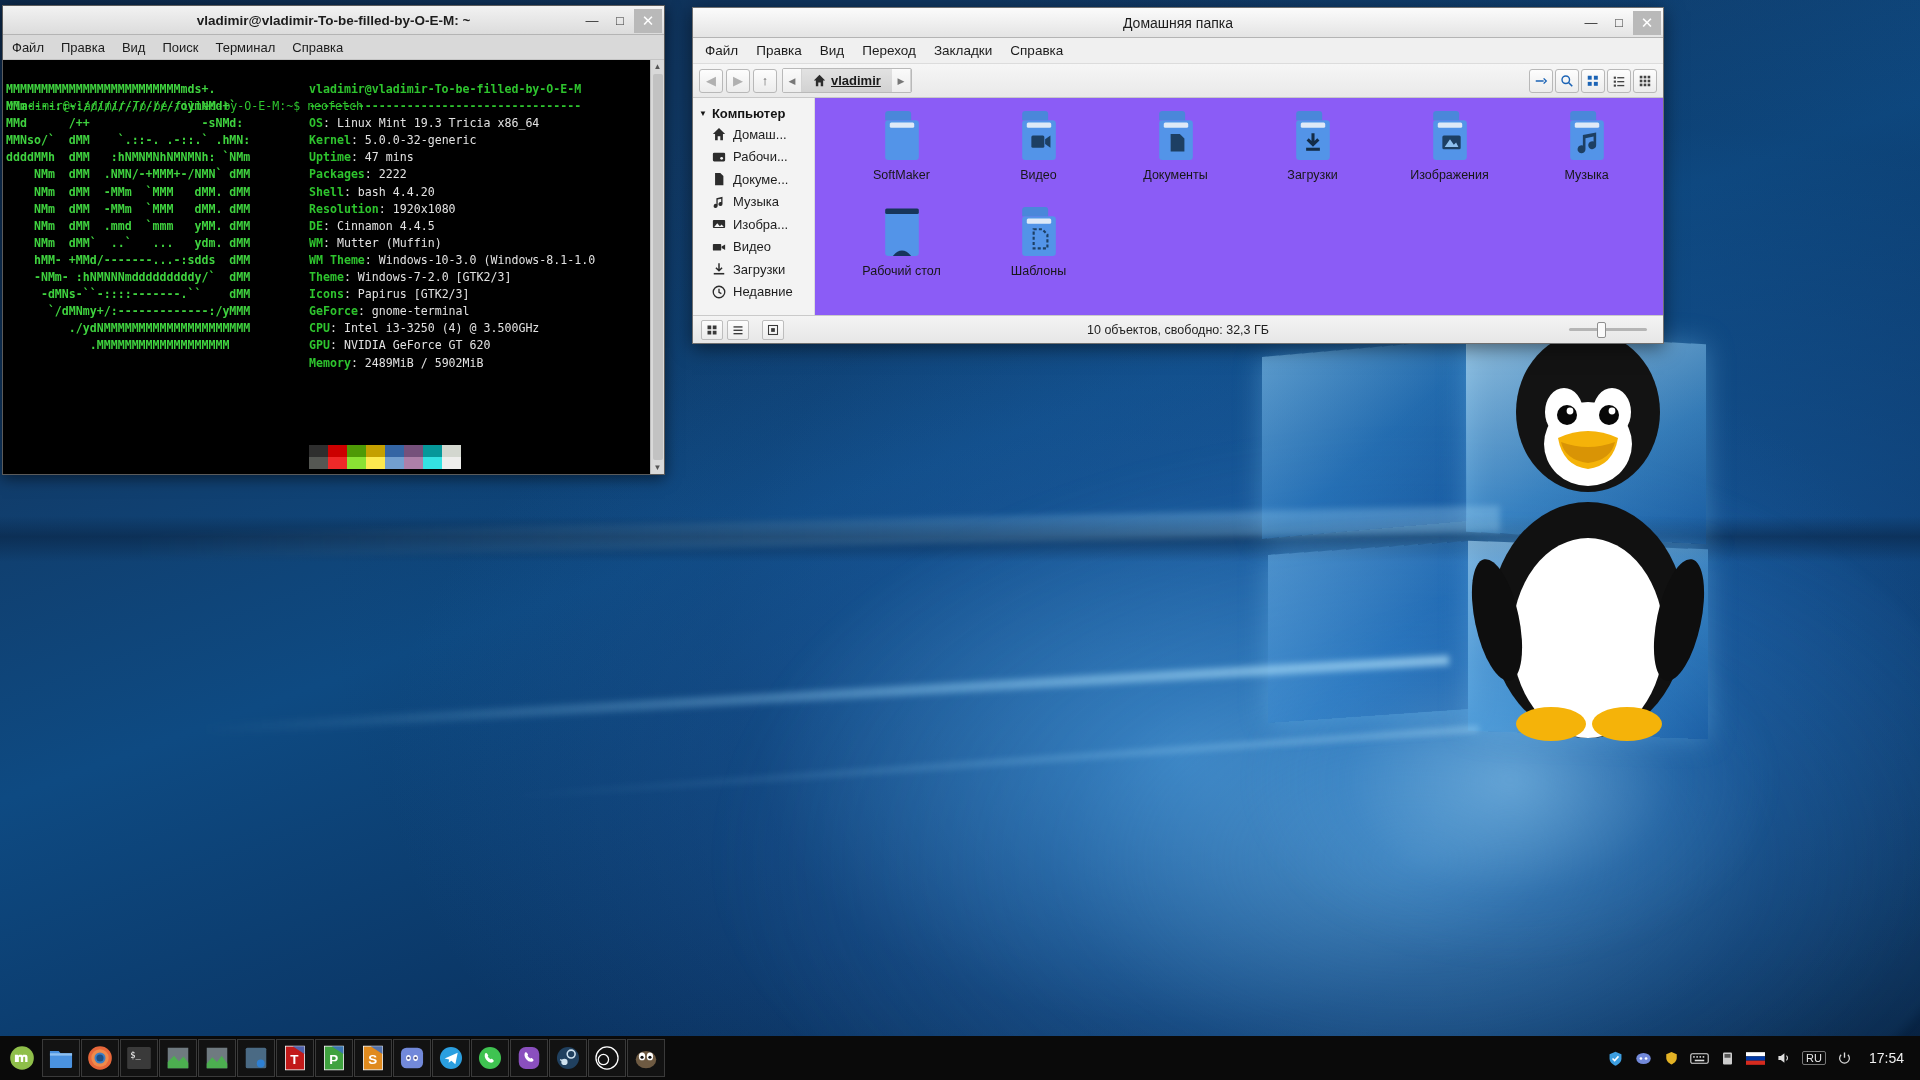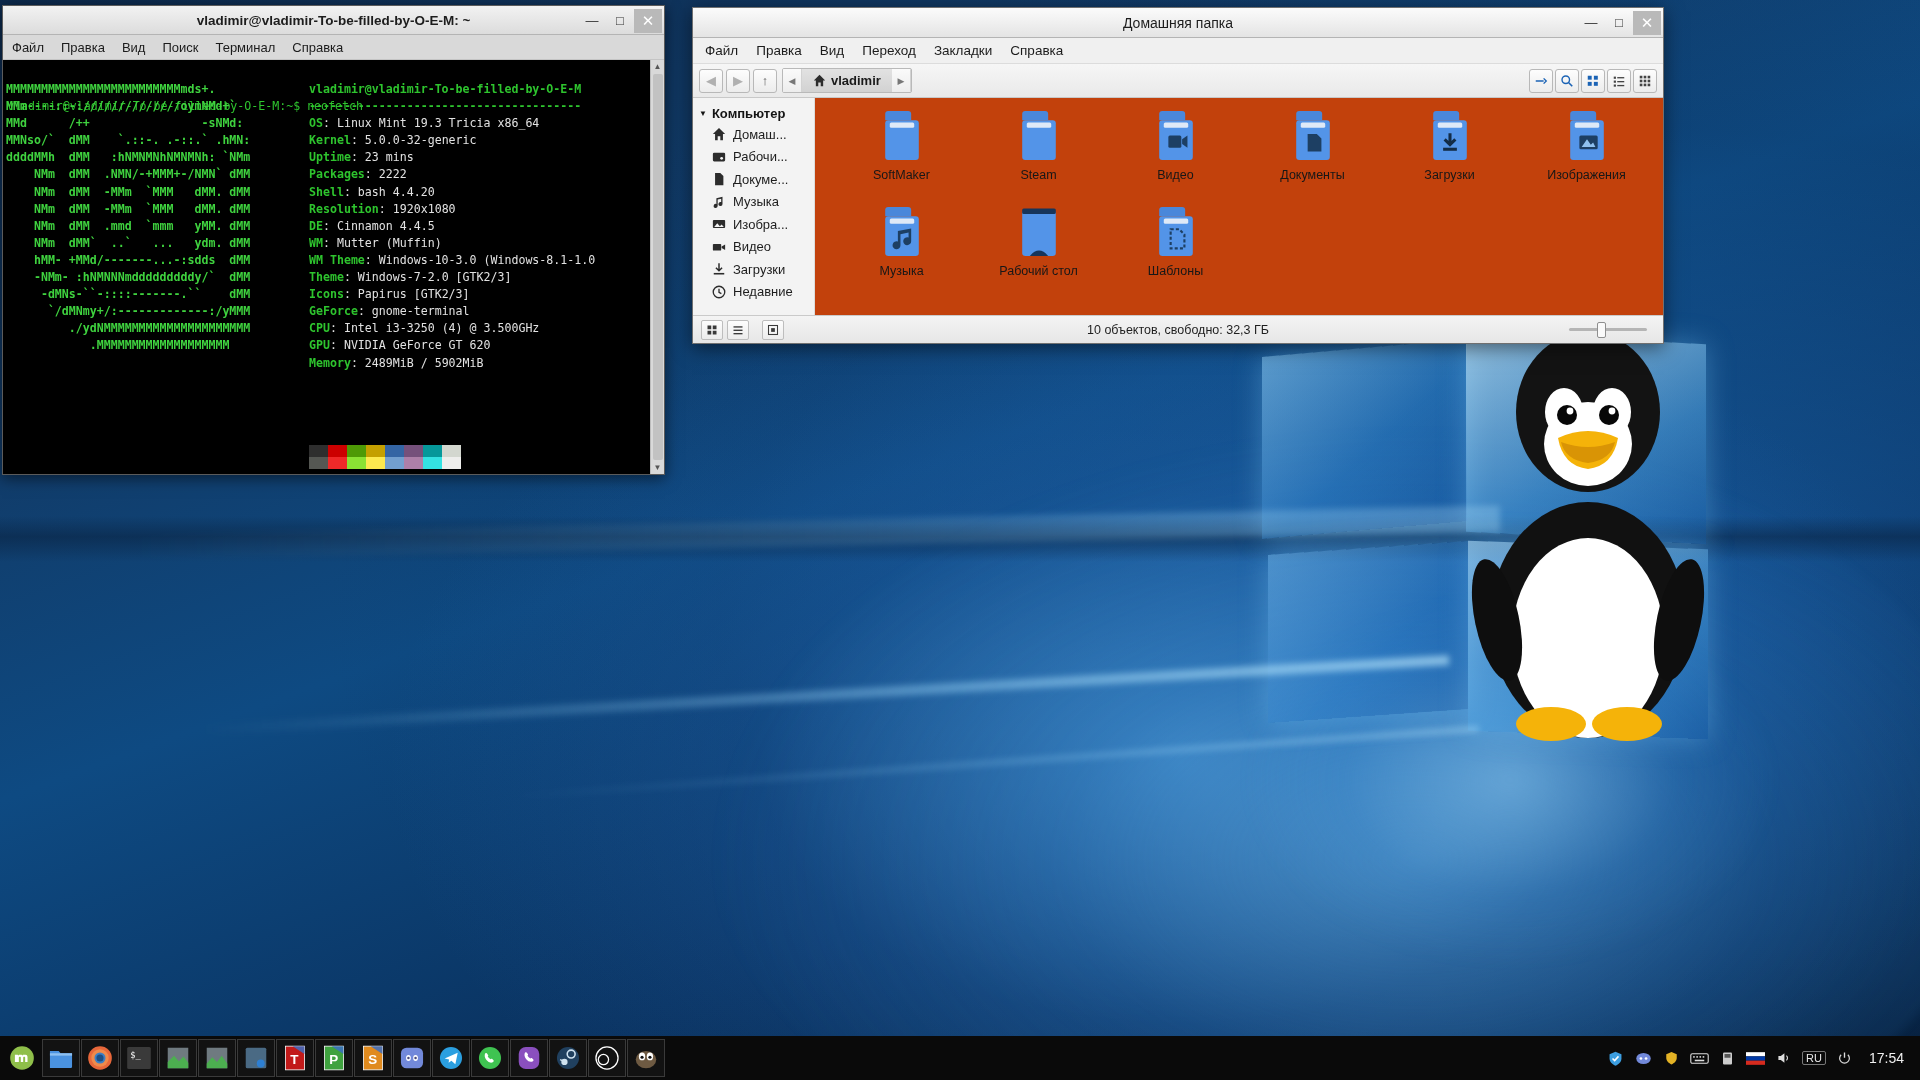--- a/index.html
+++ b/index.html
@@ -146,31 +146,31 @@
   }
   .tb-btn.framed { border-color: #b8b8b8; background: linear-gradient(180deg,#fdfdfd,#ececec); }
   .tb-btn.dim { color: #b0b0b0; }
   #breadcrumb {
     display: flex; align-items: center; height: 25px; margin-left: 2px;
     border: 1px solid #b9b9b9; background: #fff; border-radius: 2px; overflow: hidden;
   }
   .bc-arrow { width: 19px; height: 23px; display: flex; align-items: center; justify-content: center;
     font-size: 9px; color: #777; background: linear-gradient(180deg,#fafafa,#ededed); border-right: 1px solid #d2d2d2; }
   .bc-cur { display: flex; align-items: center; gap: 5px; padding: 0 11px; height: 23px;
-    background: linear-gradient(180deg,#e2e2e2,#d2d2d2); font-size: 13px; font-weight: bold; color: #1a1a1a; }
+    background: linear-gradient(180deg,#e2e2e2,#d2d2d2); font-size: 13px; font-weight: bold; color: #1a1a1a; text-decoration: underline; }
   #fm-toolbar-right { margin-left: auto; display: flex; align-items: center; gap: 2px; }
   #fm-main { flex: 1; display: flex; overflow: hidden; background: #fff; }
   #fm-sidebar {
     width: 122px; background: #f3f3f3; border-right: 1px solid #dcdcdc;
     padding-top: 6px; overflow: hidden;
   }
   .side-head { display: flex; align-items: center; gap: 5px; padding: 2px 6px; font-size: 13px; font-weight: bold; color: #141414; }
   .side-item { display: flex; align-items: center; gap: 7px; padding: 2px 6px 2px 18px; font-size: 13px; color: #1d1d1d; height: 22.5px; }
   .side-ico { width: 15px; height: 15px; display: flex; align-items: center; justify-content: center; color: #2c2c2c; }
-  #fm-content { flex: 1; background: #c2410c; padding: 10px 0 0 18px; display: flex; flex-wrap: wrap; align-content: flex-start; overflow: hidden; }
+  #fm-content { flex: 1; background: #8b5cf6; padding: 10px 0 0 18px; display: flex; flex-wrap: wrap; align-content: flex-start; overflow: hidden; }
   .fileitem { width: 137px; height: 96px; display: flex; flex-direction: column; align-items: center; }
   .fileitem .lbl { font-size: 12.5px; color: #171717; margin-top: 5px; text-align: center; white-space: nowrap; }
   #fm-statusbar {
     height: 28px; flex: 0 0 28px; background: linear-gradient(180deg,#f4f4f4,#e6e6e6);
     border-top: 1px solid #cacaca; display: flex; align-items: center; padding: 0 8px; gap: 5px; justify-content: flex-end;
   }
   #fm-status-text { position: absolute; left: 0; right: 0; text-align: center; font-size: 12.5px; color: #1e1e1e; }
   #fm-statusbar-inner { position: relative; width: 100%; display: flex; align-items: center; }
   .sb-btn { width: 22px; height: 20px; border: 1px solid #bdbdbd; background: linear-gradient(180deg,#fdfdfd,#ececec);
     border-radius: 2px; display: flex; align-items: center; justify-content: center; font-size: 10px; color: #444; margin-right: 4px; }
@@ -261,21 +261,21 @@
     hMM- +MMd/-------...-:sdds  dMM
     -NMm- :hNMNNNmdddddddddy/`  dMM
      -dMNs-``-::::-------.``    dMM
       `/dMNmy+/:-------------:/yMMM
          ./ydNMMMMMMMMMMMMMMMMMMMMM
             .MMMMMMMMMMMMMMMMMMM</div>
       <div class="info" id="term-info"><span class="k">vladimir@vladimir-To-be-filled-by-O-E-M</span>
 <span class="k">---------------------------------------</span>
 <span class="k">OS</span><span class="v">: Linux Mint 19.3 Tricia x86_64</span>
 <span class="k">Kernel</span><span class="v">: 5.0.0-32-generic</span>
-<span class="k">Uptime</span><span class="v">: 23 mins</span>
+<span class="k">Uptime</span><span class="v">: 47 mins</span>
 <span class="k">Packages</span><span class="v">: 2222</span>
 <span class="k">Shell</span><span class="v">: bash 4.4.20</span>
 <span class="k">Resolution</span><span class="v">: 1920x1080</span>
 <span class="k">DE</span><span class="v">: Cinnamon 4.4.5</span>
 <span class="k">WM</span><span class="v">: Mutter (Muffin)</span>
 <span class="k">WM Theme</span><span class="v">: Windows-10-3.0 (Windows-8.1-1.0</span>
 <span class="k">Theme</span><span class="v">: Windows-7-2.0 [GTK2/3]</span>
 <span class="k">Icons</span><span class="v">: Papirus [GTK2/3]</span>
 <span class="k">GeForce</span><span class="v">: gnome-terminal</span>
 <span class="k">CPU</span><span class="v">: Intel i3-3250 (4) @ 3.500GHz</span>
@@ -458,30 +458,20 @@
             </svg>
           </div>
           <div class="lbl">SoftMaker</div>
         </div>
         <div class="fileitem">
           <div>
             <svg class="icon-svg" width="68" height="55" viewBox="0 0 22 36">
               <path d="M2 8 h18 a2 2 0 0 1 2 2 v22 a2 2 0 0 1-2 2 H2 a2 2 0 0 1-2-2 V10 a2 2 0 0 1 2-2 Z" fill="#5394e8"></path>
               <path d="M2 2 h13 a2 2 0 0 1 2 2 v4 H0 V4 a2 2 0 0 1 2-2 Z" fill="#4a87da"></path>
               <rect x="3" y="9.5" width="16" height="3.4" rx="1" fill="#dfe9f7"></rect>
-            </svg>
-          </div>
-          <div class="lbl">Steam</div>
-        </div>
-        <div class="fileitem">
-          <div>
-            <svg class="icon-svg" width="68" height="55" viewBox="0 0 22 36">
-              <path d="M2 8 h18 a2 2 0 0 1 2 2 v22 a2 2 0 0 1-2 2 H2 a2 2 0 0 1-2-2 V10 a2 2 0 0 1 2-2 Z" fill="#5394e8"></path>
-              <path d="M2 2 h13 a2 2 0 0 1 2 2 v4 H0 V4 a2 2 0 0 1 2-2 Z" fill="#4a87da"></path>
-              <rect x="3" y="9.5" width="16" height="3.4" rx="1" fill="#dfe9f7"></rect>
               <rect x="6" y="18" width="8.5" height="8" rx="1" fill="#1d3f63"></rect>
               <path d="M15 20.5 L18.5 18 v8 L15 23.5 Z" fill="#1d3f63"></path>
             </svg>
           </div>
           <div class="lbl">Видео</div>
         </div>
         <div class="fileitem">
           <div>
             <svg class="icon-svg" width="68" height="55" viewBox="0 0 22 36">
               <path d="M2 8 h18 a2 2 0 0 1 2 2 v22 a2 2 0 0 1-2 2 H2 a2 2 0 0 1-2-2 V10 a2 2 0 0 1 2-2 Z" fill="#5394e8"></path>

